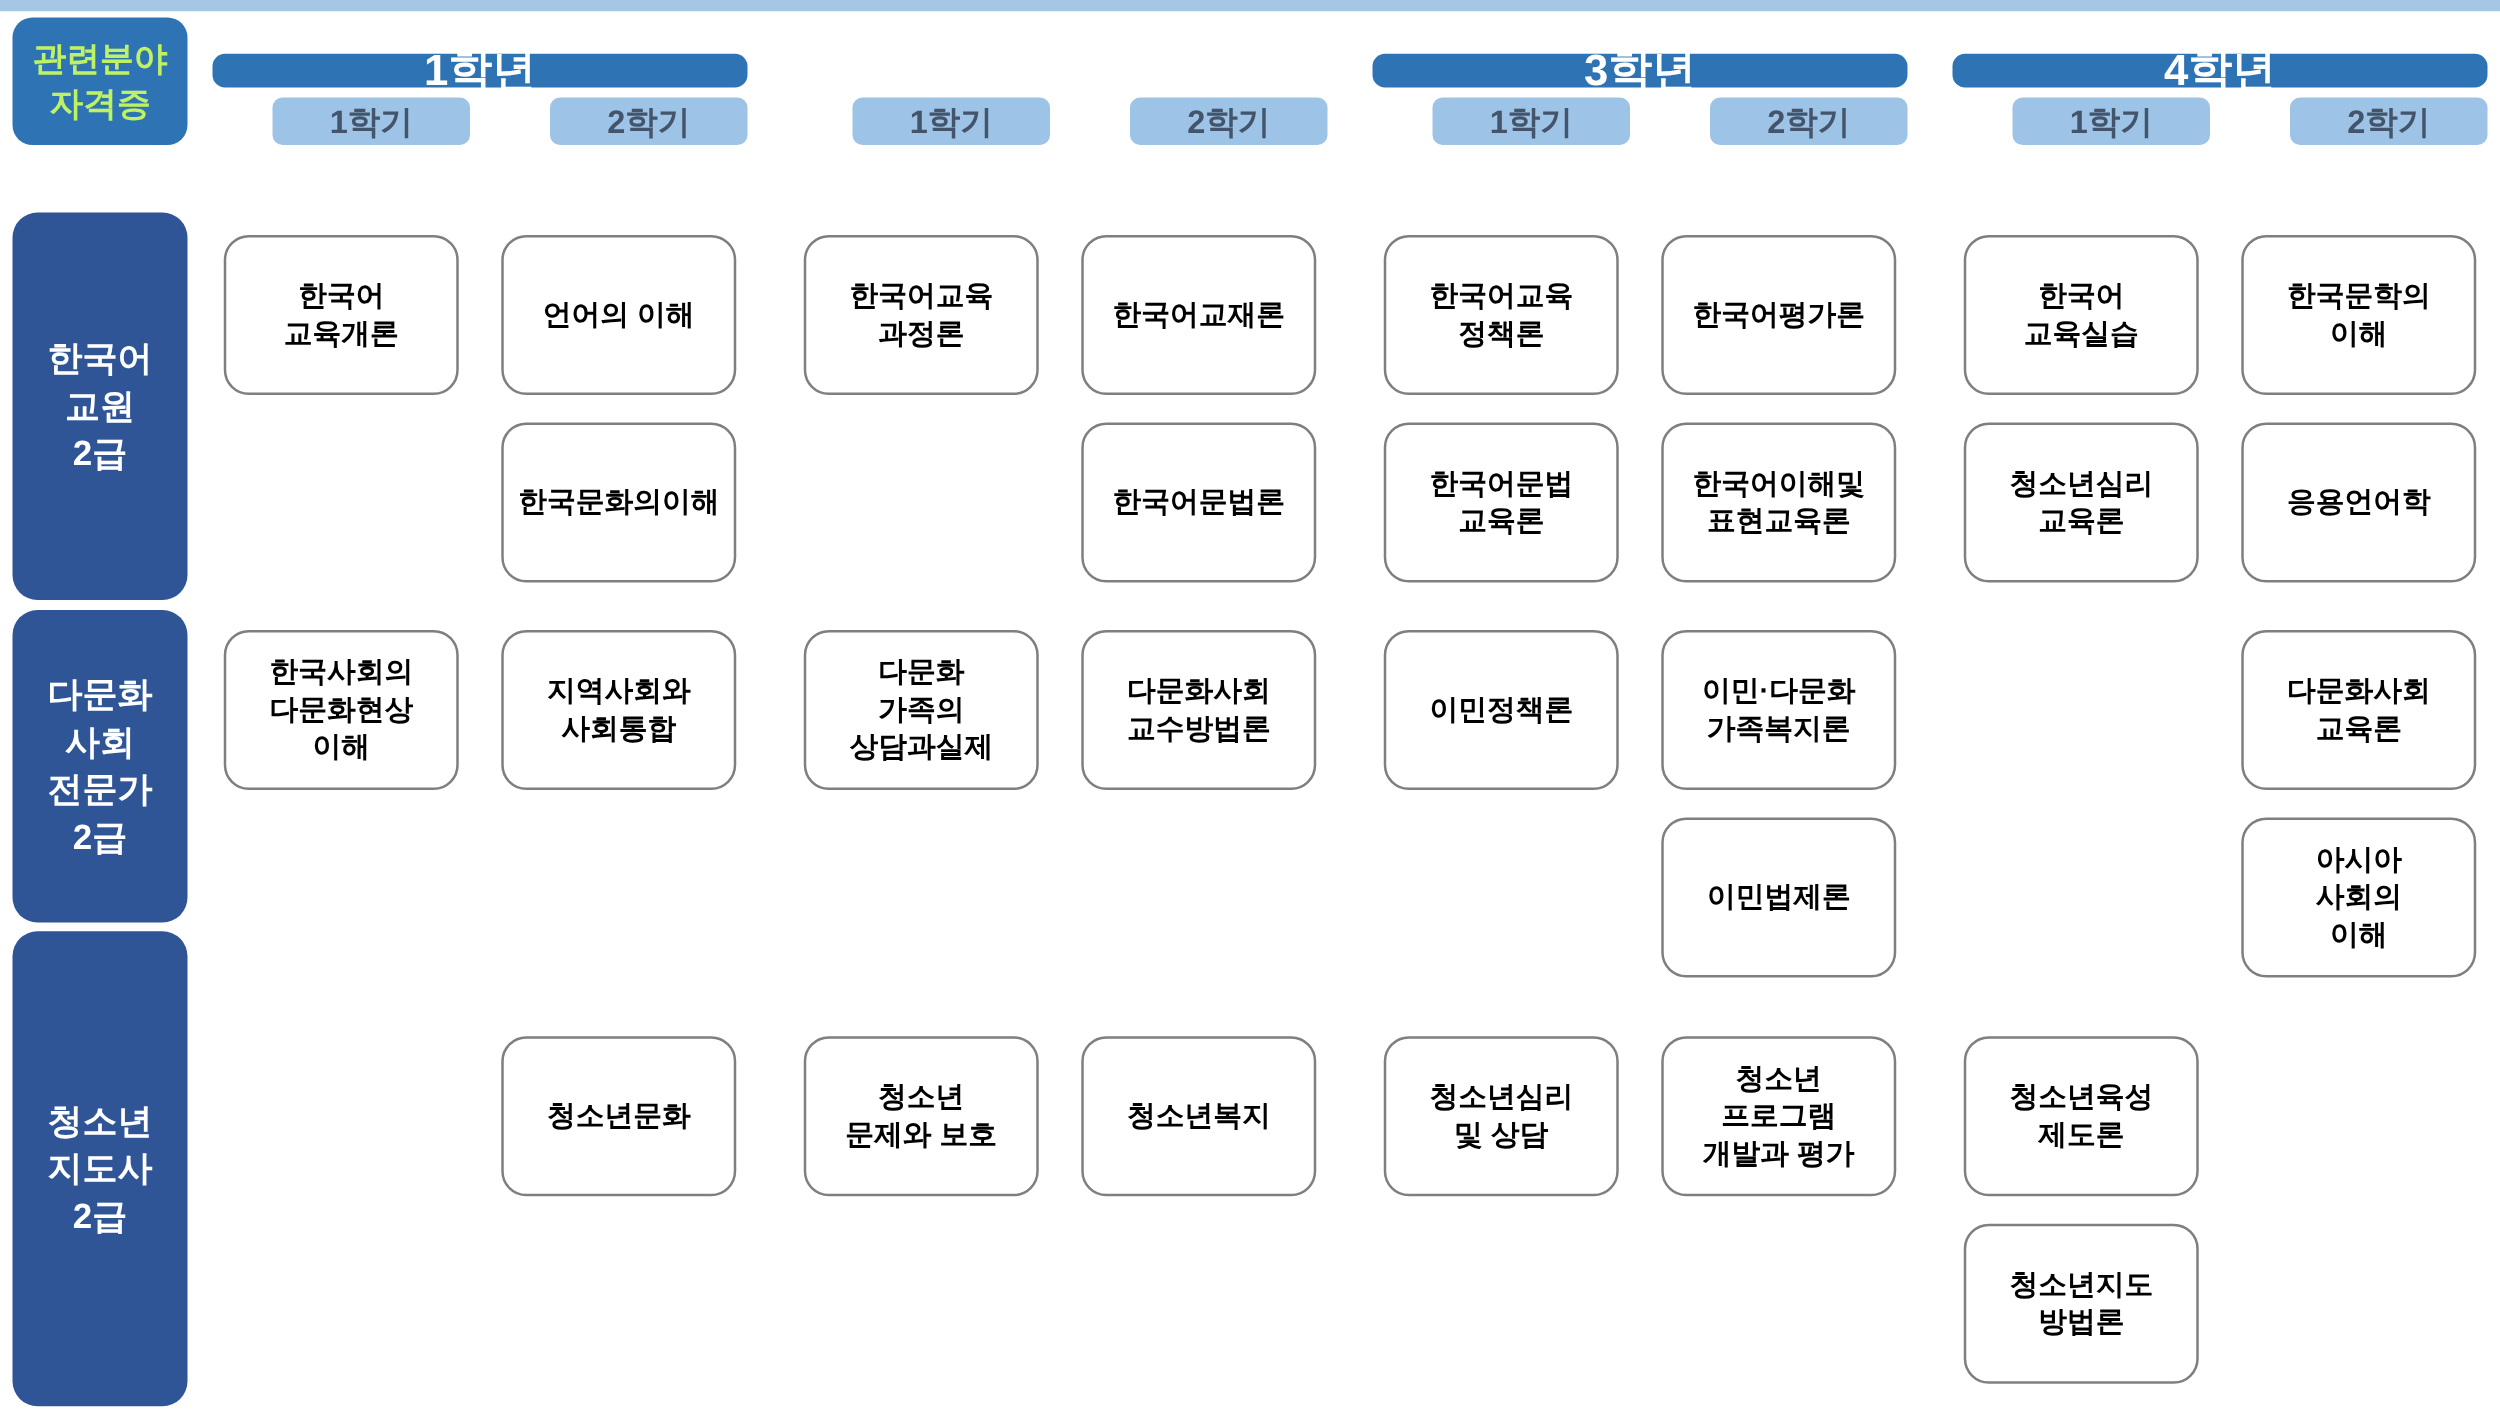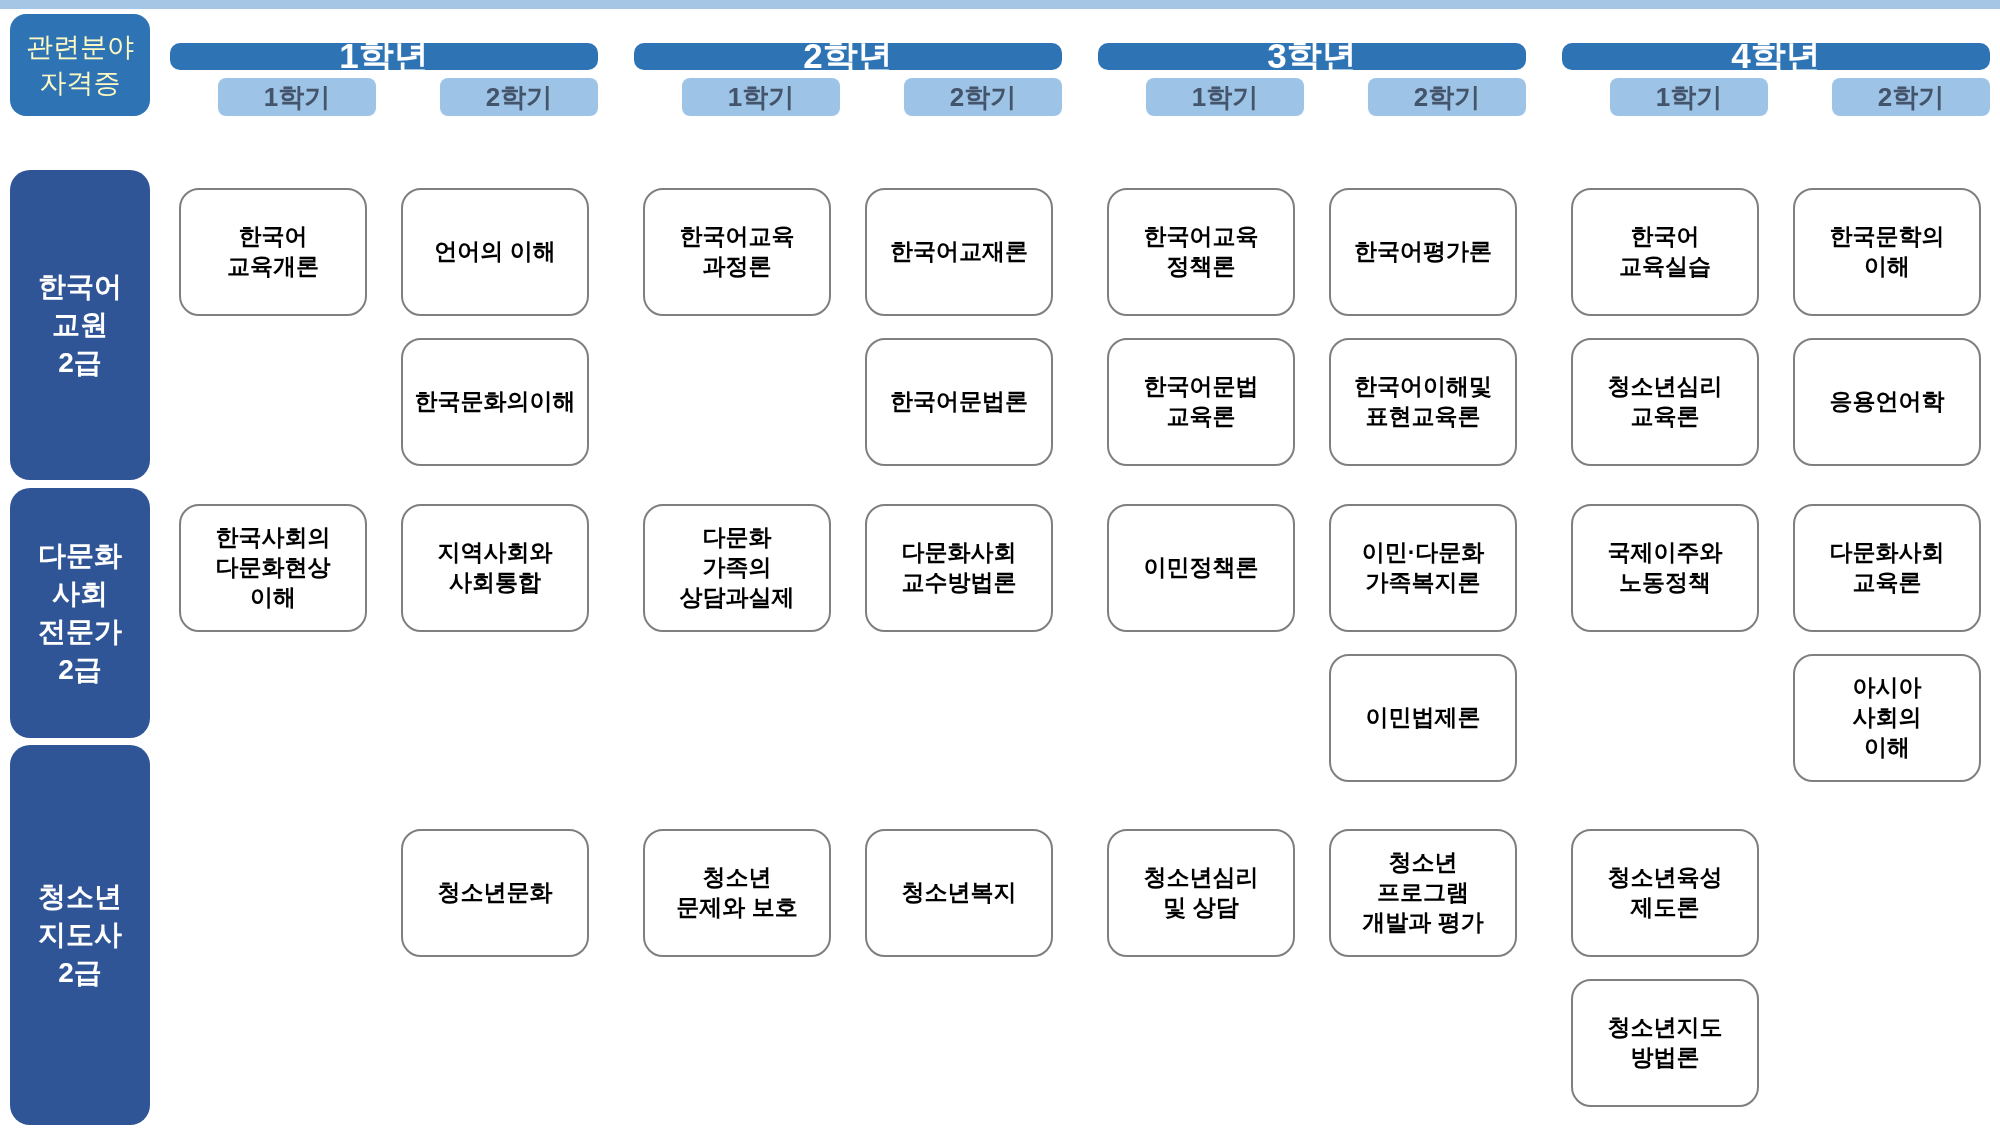--- a/index.html
+++ b/index.html
@@ -20,21 +20,21 @@
     grid-template-columns:140px 20px 206px 16px 206px 36px 206px 16px 206px 36px 206px 16px 206px 36px 206px 16px 206px;
   }
   .header-grid{
     position:absolute;left:10px;top:14px;
     grid-template-rows:56px 8px 38px;
   }
   .corner{
     grid-column:1;grid-row:1/4;
     background:var(--year-blue,#2E74B5);
     border-radius:16px;
-    color:#fef9c3;font-weight:normal;font-size:27px;line-height:1.35;
+    color:#bef264;font-weight:bold;font-size:27px;line-height:1.35;
     display:flex;align-items:center;justify-content:center;text-align:center;
     white-space:pre-line;
   }
   .year{
     grid-row:1;
     background:var(--year-blue,#2E74B5);
     border-radius:10px;
     color:#ffffff;font-weight:bold;font-size:35px;
     display:flex;align-items:center;justify-content:center;margin-top:29px;
   }
@@ -88,21 +88,20 @@
 
 <div class="canvas">
 
   <div class="top-strip"></div>
 
   <div class="grid header-grid">
     <div class="corner">관련분야
 자격증</div>
 
     <div class="year y1">1학년</div>
-    <div class="year y2">2학년</div>
     <div class="year y3">3학년</div>
     <div class="year y4">4학년</div>
 
     <div class="sem semc3">1학기</div>
     <div class="sem semc5">2학기</div>
     <div class="sem semc7">1학기</div>
     <div class="sem semc9">2학기</div>
     <div class="sem semc11">1학기</div>
     <div class="sem semc13">2학기</div>
     <div class="sem semc15">1학기</div>
@@ -177,24 +176,20 @@
 교수방법론</div>
       </div>
     <div class="slot s4">
         <div class="course">이민정책론</div>
       </div>
     <div class="slot s5">
         <div class="course">이민·다문화
 가족복지론</div>
         <div class="course">이민법제론</div>
       </div>
-    <div class="slot s6">
-        <div class="course">국제이주와
-노동정책</div>
-      </div>
     <div class="slot s7">
         <div class="course">다문화사회
 교육론</div>
         <div class="course">아시아
 사회의
 이해</div>
       </div>
   </div>
 
   <div class="grid body-row r3">

